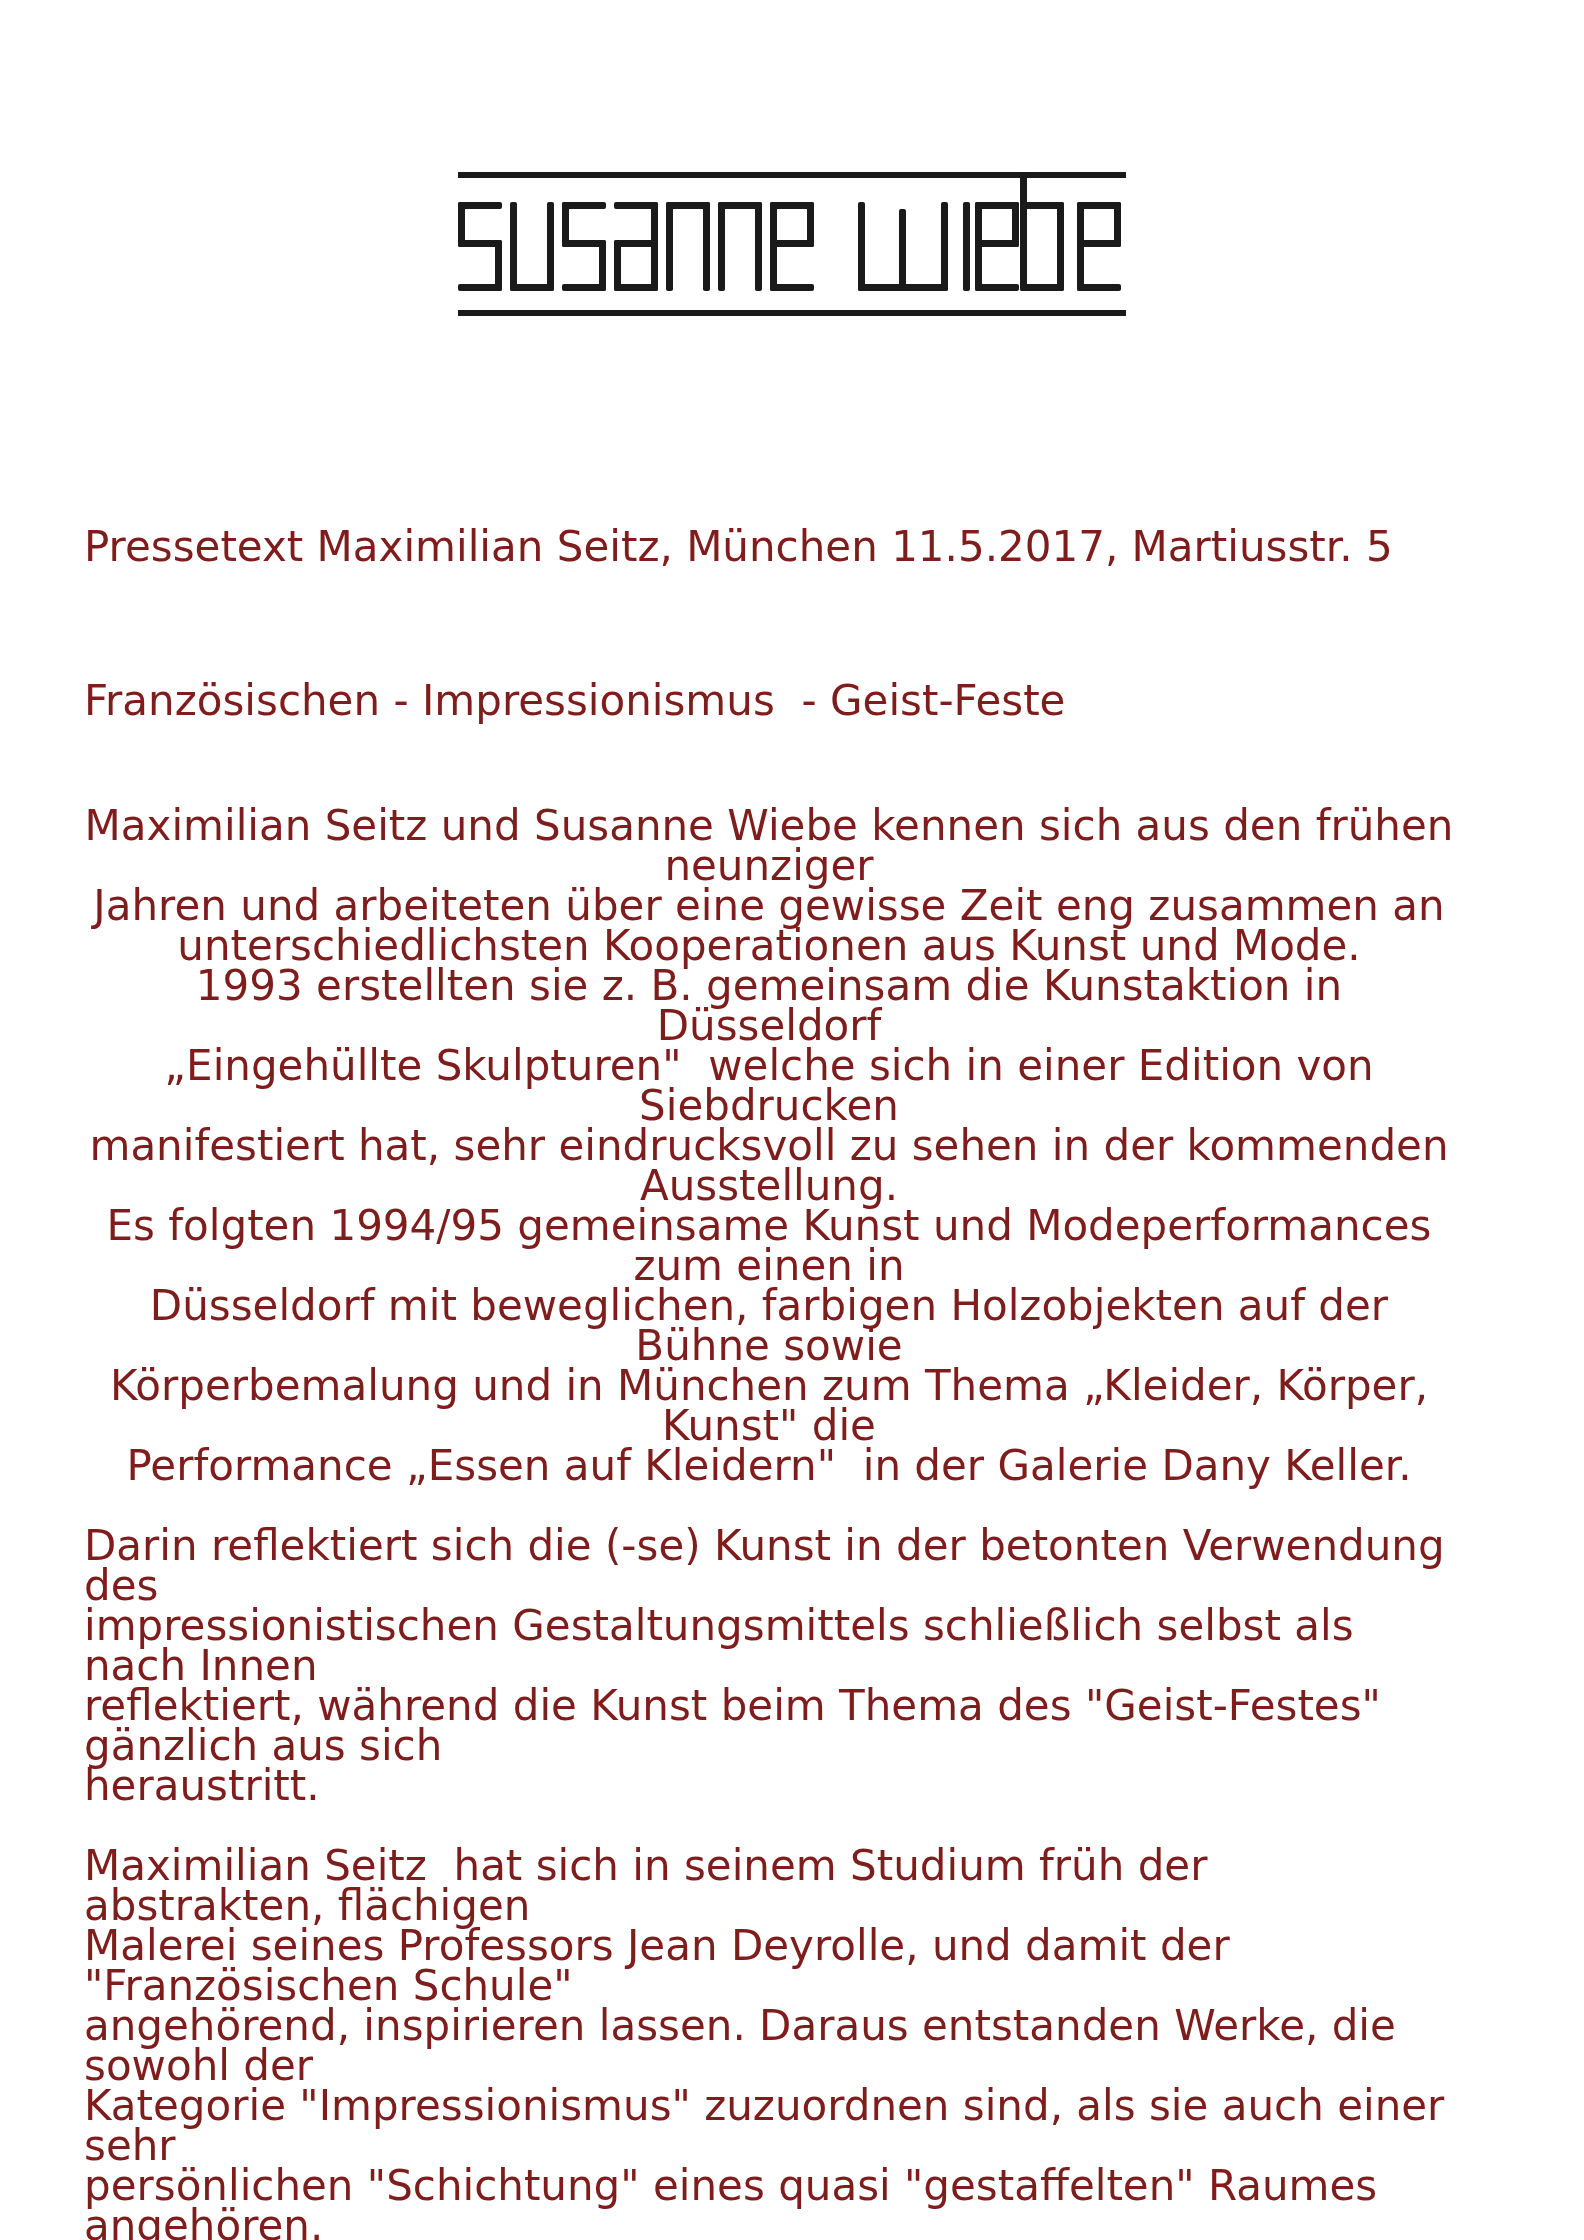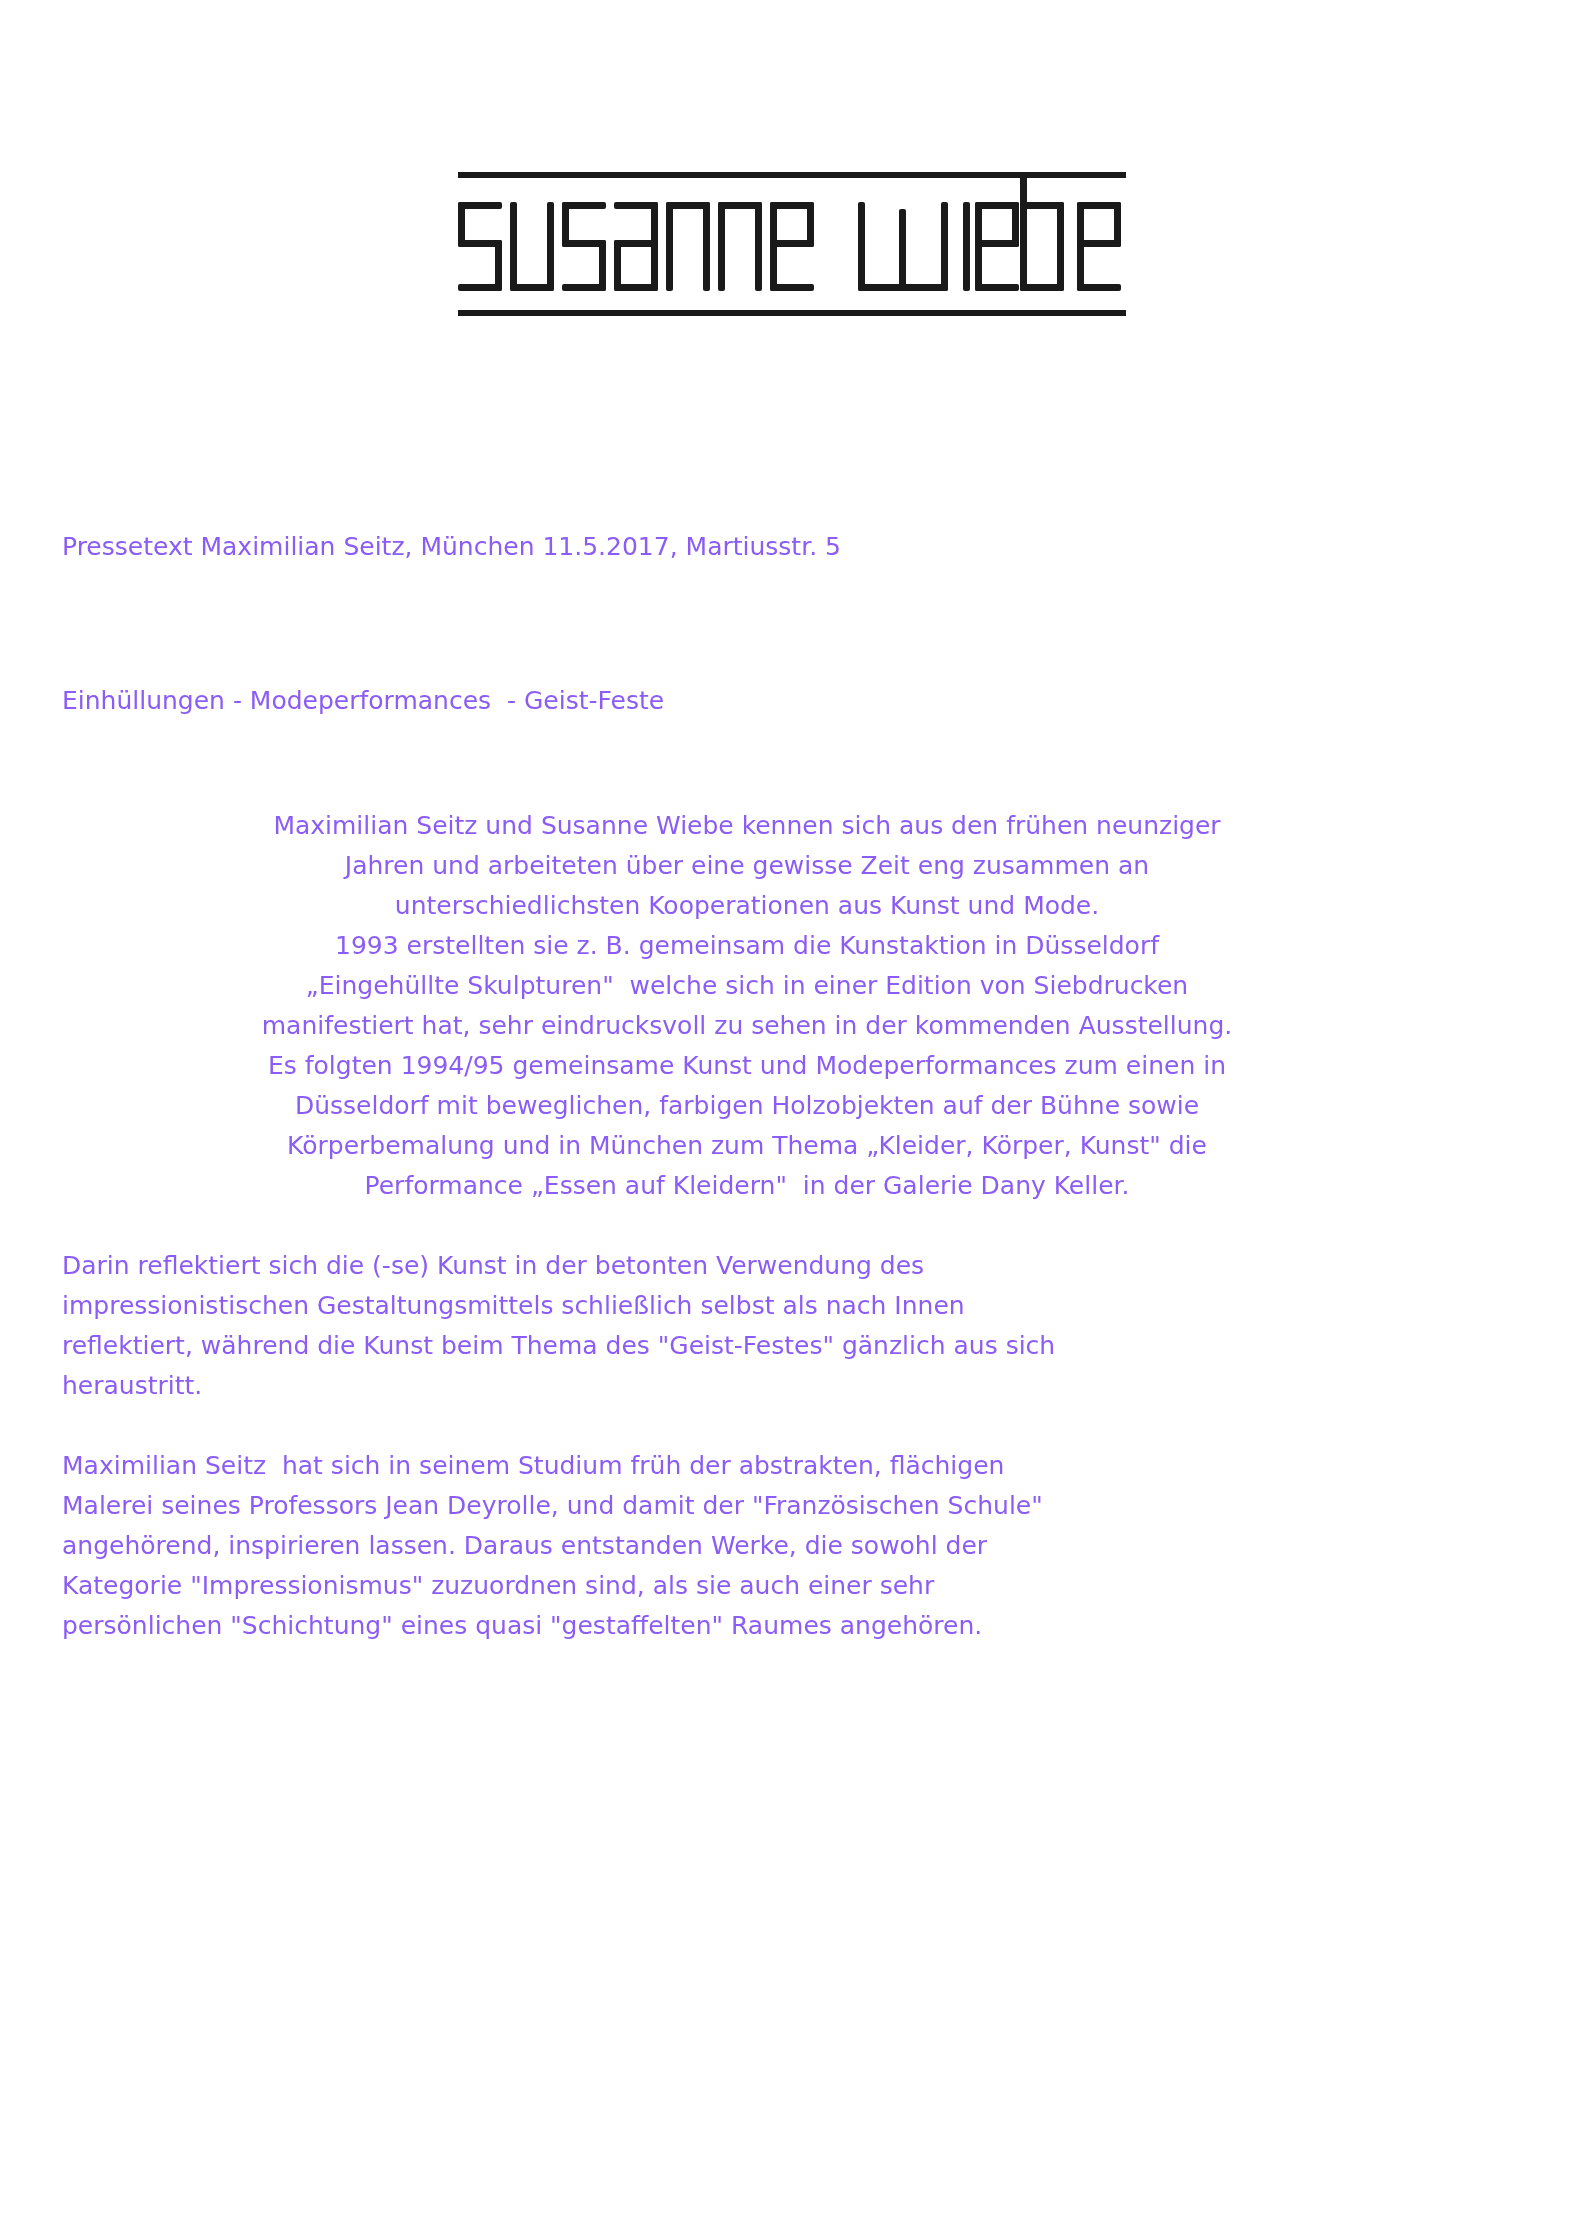--- a/index.html
+++ b/index.html
@@ -20,26 +20,26 @@
   .logo-wrap {
     width: 668px;
     margin: 165px auto 0 auto;
   }
   .logo-wrap svg {
     display: block;
     width: 668px;
     height: 152px;
   }
   .textcol {
-    margin-left: 62px;
+    margin-left: 84px;
     width: 1370px;
-    font-size: 25px;
+    font-size: 42px;
     line-height: 40px;
     white-space: pre-wrap;
-    color: #8b5cf6;
+    color: #7f1d1d;
   }
   .press-line   { margin-top: 210px; }
   .title-line   { margin-top: 114px; }
   .para-first   { margin-top: 85px; text-align: center;  }
   .para         { margin-top: 40px;  }
 </style>
 </head>
 <body>
 
 <div class="page">
@@ -110,21 +110,21 @@
         <rect x="619" y="37" width="7" height="89" rx="2"></rect>
         <rect x="619" y="75" width="44" height="7" rx="2"></rect>
         <rect x="656" y="37" width="7" height="45" rx="2"></rect>
         <rect x="619" y="119" width="44" height="7" rx="2"></rect>
       </g>
     </svg>
   </div>
 
   <div class="textcol press-line">Pressetext Maximilian Seitz, München 11.5.2017, Martiusstr. 5</div>
 
-  <div class="textcol title-line">Einhüllungen - Modeperformances  - Geist-Feste</div>
+  <div class="textcol title-line">Französischen - Impressionismus  - Geist-Feste</div>
 
   <div class="textcol para-first">Maximilian Seitz und Susanne Wiebe kennen sich aus den frühen neunziger
 Jahren und arbeiteten über eine gewisse Zeit eng zusammen an
 unterschiedlichsten Kooperationen aus Kunst und Mode.
 1993 erstellten sie z. B. gemeinsam die Kunstaktion in Düsseldorf
 „Eingehüllte Skulpturen"  welche sich in einer Edition von Siebdrucken
 manifestiert hat, sehr eindrucksvoll zu sehen in der kommenden Ausstellung.
 Es folgten 1994/95 gemeinsame Kunst und Modeperformances zum einen in
 Düsseldorf mit beweglichen, farbigen Holzobjekten auf der Bühne sowie
 Körperbemalung und in München zum Thema „Kleider, Körper, Kunst" die

